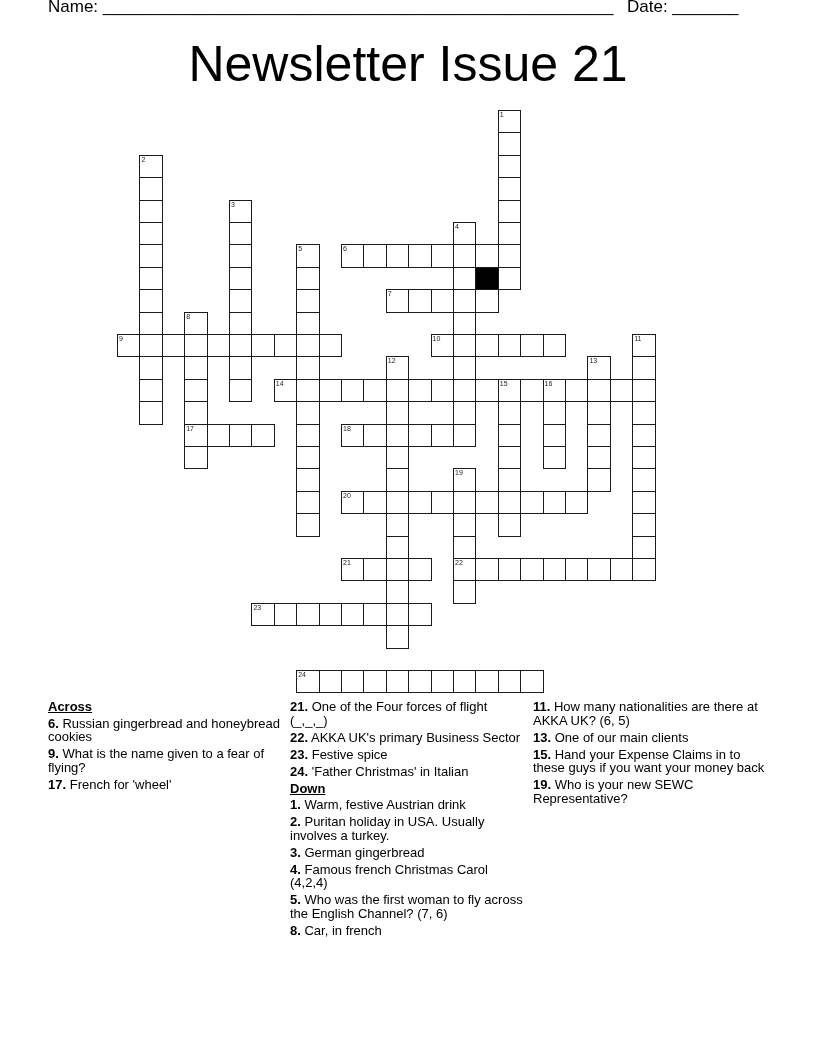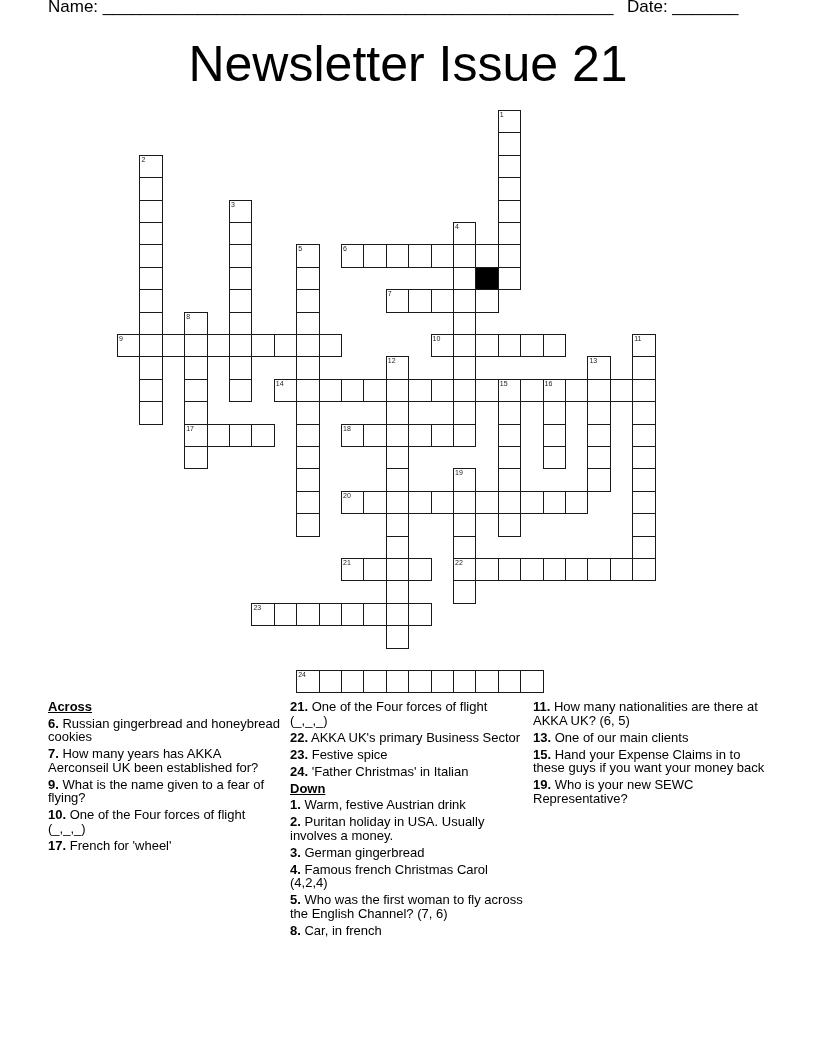--- a/index.html
+++ b/index.html
@@ -258,34 +258,32 @@
     <div class="cell" style="left: 453px; top: 670px;"></div>
     <div class="cell" style="left: 475.4px; top: 670px;"></div>
     <div class="cell" style="left: 497.8px; top: 670px;"></div>
     <div class="cell" style="left: 520.2px; top: 670px;"></div>
     <div class="cell black" style="left: 475.4px; top: 266.8px;"></div>
   </div>
 
 <div class="clues clue-col1">
   <div class="clue-heading">Across</div>
   <div class="clue"><b>6.</b> <span>Russian gingerbread and honeybread cookies</span></div>
-  <div class="clue"><b>7.</b> <span>How many years has AKKA Aerconseil UK been established for?</span></div>
   <div class="clue"><b>9.</b> <span>What is the name given to a fear of flying?</span></div>
-  <div class="clue"><b>10.</b> <span>One of the Four forces of flight (_,_,_)</span></div>
   <div class="clue"><b>17.</b> <span>French for 'wheel'</span></div>
 </div>
 
 <div class="clues clue-col2">
   <div class="clue"><b>21.</b> <span>One of the Four forces of flight (_,_,_)</span></div>
   <div class="clue"><b>22.</b> <span>AKKA UK's primary Business Sector</span></div>
   <div class="clue"><b>23.</b> <span>Festive spice</span></div>
   <div class="clue"><b>24.</b> <span>'Father Christmas' in Italian</span></div>
   <div class="clue-heading">Down</div>
   <div class="clue"><b>1.</b> <span>Warm, festive Austrian drink</span></div>
-  <div class="clue"><b>2.</b> <span>Puritan holiday in USA. Usually involves a money.</span></div>
+  <div class="clue"><b>2.</b> <span>Puritan holiday in USA. Usually involves a turkey.</span></div>
   <div class="clue"><b>3.</b> <span>German gingerbread</span></div>
   <div class="clue"><b>4.</b> <span>Famous french Christmas Carol (4,2,4)</span></div>
   <div class="clue"><b>5.</b> <span>Who was the first woman to fly across the English Channel? (7, 6)</span></div>
   <div class="clue"><b>8.</b> <span>Car, in french</span></div>
 </div>
 
 <div class="clues clue-col3">
   <div class="clue"><b>11.</b> <span>How many nationalities are there at AKKA UK? (6, 5)</span></div>
   <div class="clue"><b>13.</b> <span>One of our main clients</span></div>
   <div class="clue"><b>15.</b> <span>Hand your Expense Claims in to these guys if you want your money back</span></div>

